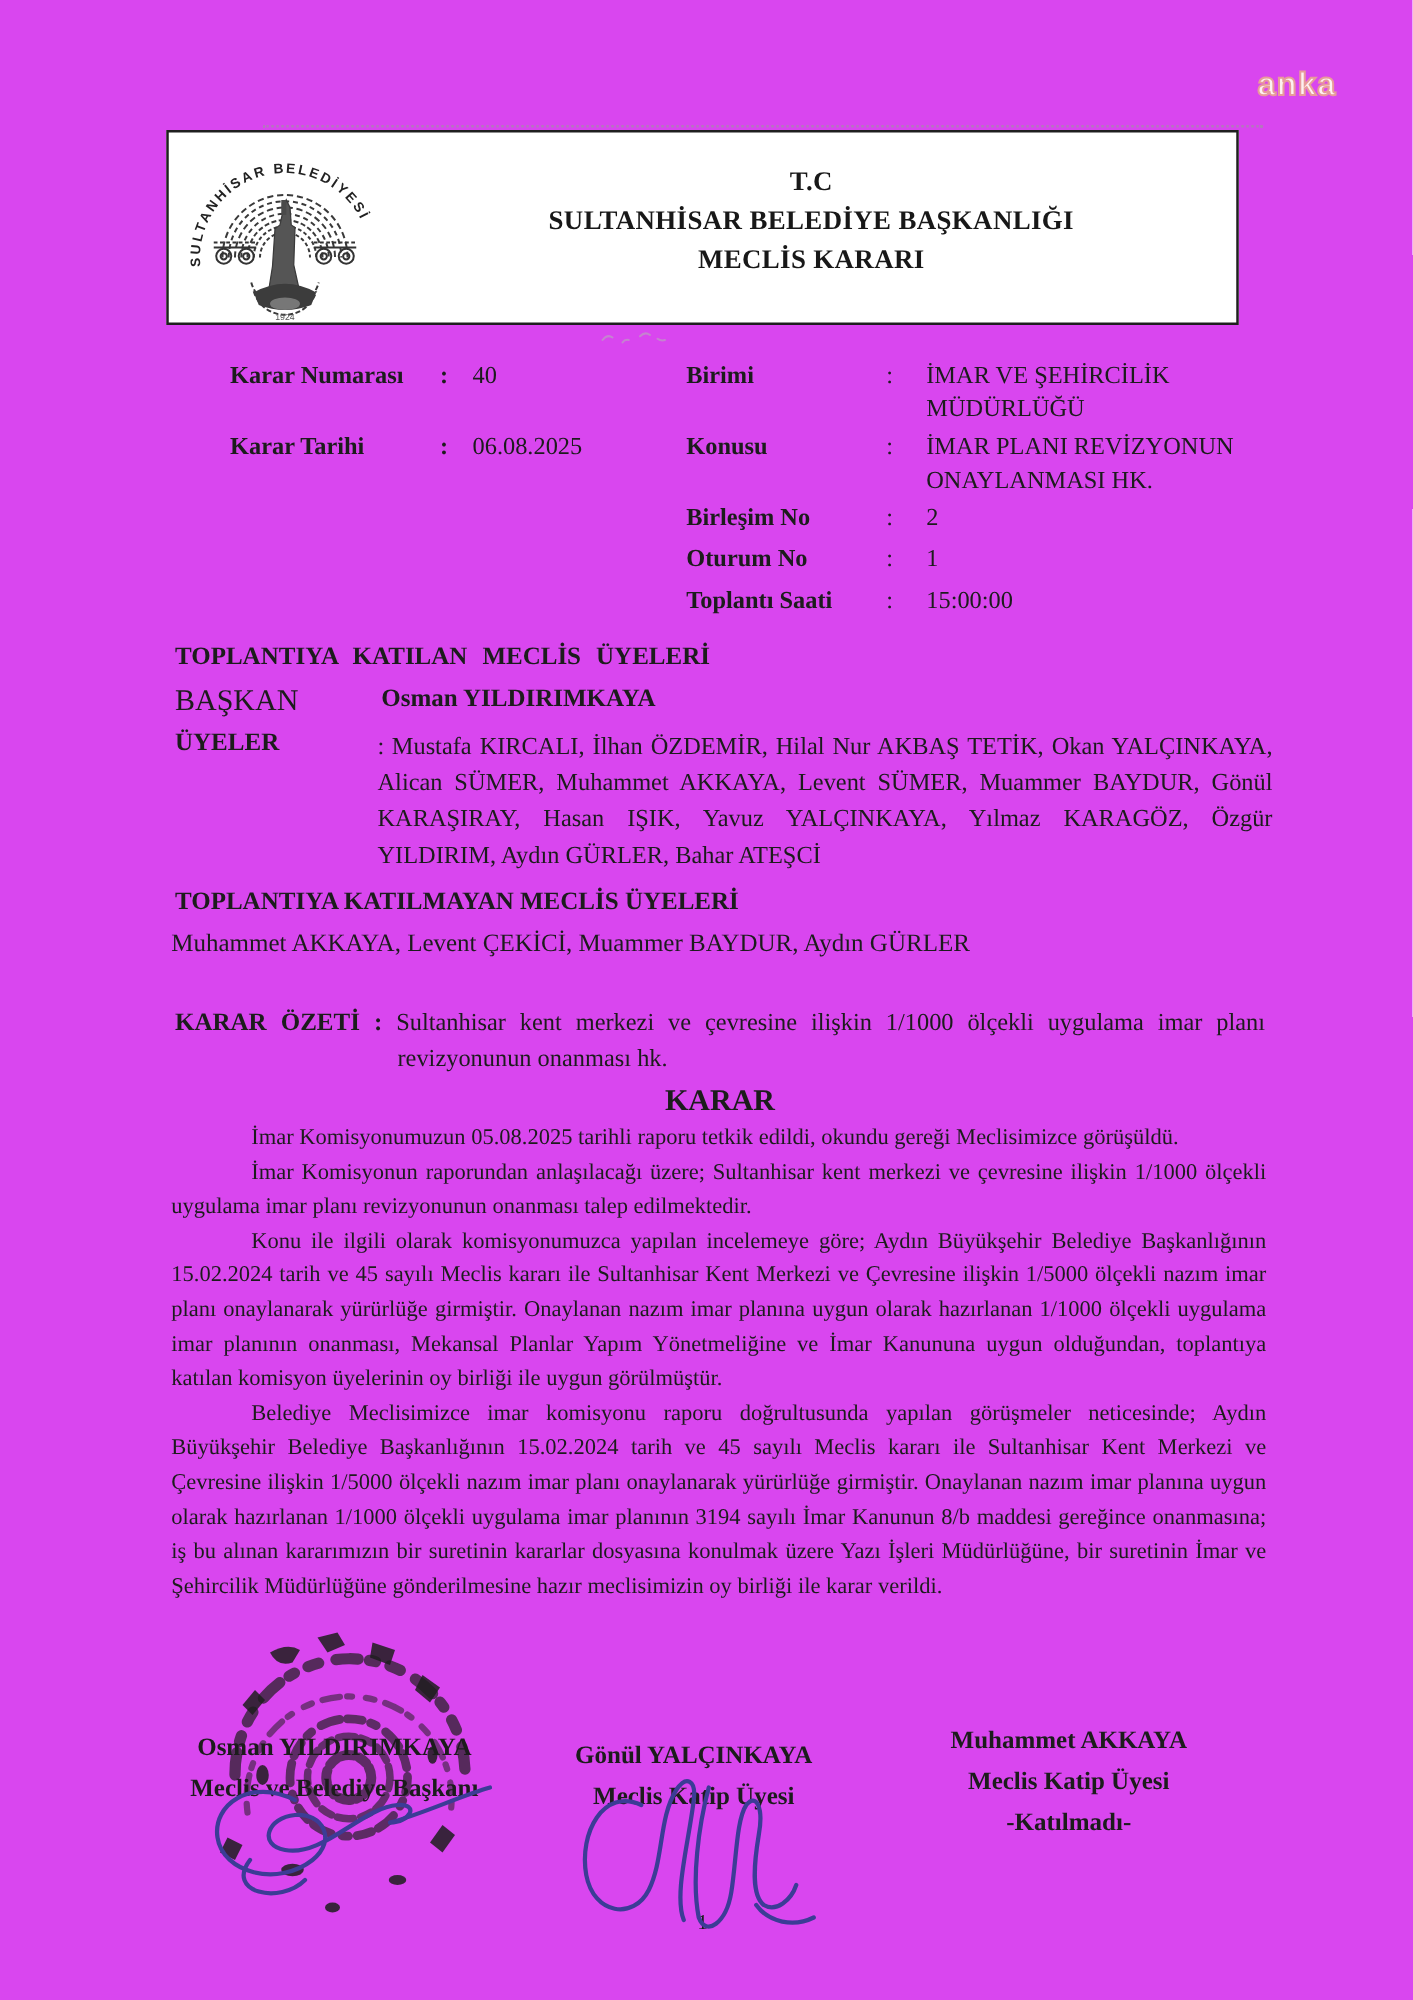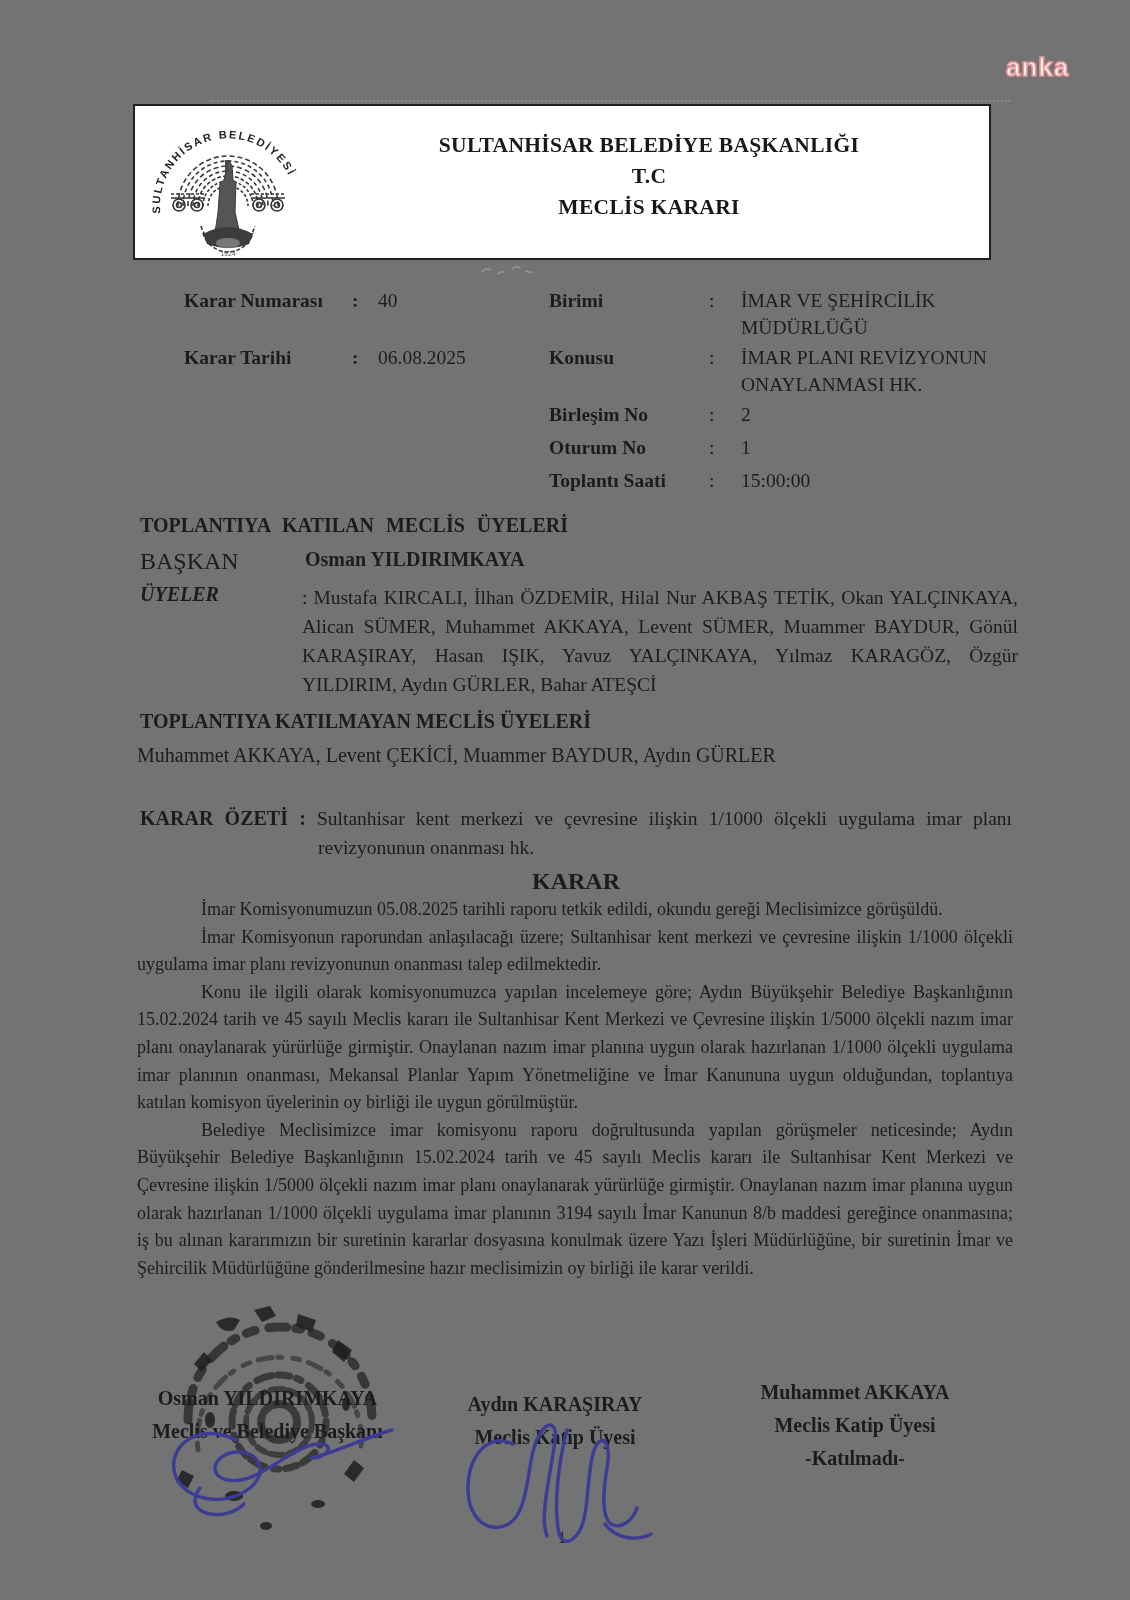--- a/index.html
+++ b/index.html
@@ -1,18 +1,18 @@
 <!DOCTYPE html>
 <html><head>
 <meta charset="utf-8">
 <style>
   * { margin:0; padding:0; box-sizing:border-box; }
   html,body { background:#ffffff; }
   .page {
-    position:relative; width:1130px; height:1600px; background:#737373;
+    position:relative; width:1130px; height:1600px; background:#d946ef;
     font-family:"Liberation Serif", serif; color:#1c1c1c; overflow:hidden;
   }
   
   .anka {
     position:absolute; left:1006px; top:52px;
     font-family:"Liberation Sans", sans-serif; font-weight:bold;
     font-size:26px; letter-spacing:1px; color:#fdf1f1;
     -webkit-text-stroke:1.6px #e89b9b; text-stroke:1.6px #e89b9b;
   }
   
@@ -40,21 +40,21 @@
   .mrow.left .mlabel { width:168px; }
   .mrow.left .mcolon { width:26px; }
   .mrow.left .mvalue { width:150px; }
   .mrow.right .mlabel { width:160px; }
   .mrow.right .mcolon { width:32px; font-weight:normal; }
   .mrow.right .mvalue { width:300px; }
   
   .att-title { position:absolute; left:140px; top:514px; font-weight:bold; font-size:20px; word-spacing:7px; }
   .chair-label { position:absolute; left:140px; top:548px; font-weight:normal; font-size:24px; }
   .chair-name  { position:absolute; left:305px; top:548px; font-weight:bold; font-size:20px; }
-  .members-label { position:absolute; left:140px; top:583px; font-weight:bold; font-size:20px;font-style:italic; }
+  .members-label { position:absolute; left:140px; top:583px; font-weight:bold; font-size:20px; }
   .members-block {
     position:absolute; left:302px; top:583px; width:716px;
     font-size:19.5px; line-height:29px; text-align:justify;
   }
   .members-block .lead-colon { font-weight:normal; padding-right:6px; }
   .absent-title { position:absolute; left:140px; top:710px; font-weight:bold; font-size:20px; }
   .absent-names { position:absolute; left:137px; top:744px; font-size:20px; }
   
   .summary {
     position:absolute; left:140px; top:804px; width:872px;
@@ -131,22 +131,22 @@
           <path d="M 84 56 l 2 -6 3 6 1 14 3 2 -1 30 4 18 -6 4 -10 1 -8 -3 3 -19 2 -30 4 -3 z" stroke="#3a3a3a" stroke-width="1"></path>
           <rect x="82" y="50" width="4" height="12" fill="#4a4a4a"></rect>
         </g>
 
         <path d="M 60 124 Q 85 110 110 124 L 106 134 Q 85 142 64 134 Z" fill="#3c3c3c"></path>
         <ellipse cx="85" cy="133" rx="12" ry="5" fill="#777"></ellipse>
         <text x="85" y="146" text-anchor="middle" font-family="Liberation Sans, sans-serif" font-size="7" fill="#555">1924</text>
       </svg>
     </div>
     <div class="header-title">
+      <div>T.C</div>
       <div>SULTANHİSAR BELEDİYE BAŞKANLIĞI</div>
-      <div>T.C</div>
       <div>MECLİS KARARI</div>
     </div>
   </div>
 
   <svg class="smudge" width="60" height="20" viewBox="0 0 60 20">
     <path d="M 4 10 q 4 -5 8 -2 M 20 12 q 2 -3 5 -2 M 34 7 q 4 -4 8 -1 M 48 9 q 3 2 6 1" fill="none" stroke="#b5b5b5" stroke-width="1.6" stroke-linecap="round"></path>
   </svg>
 
   <div class="mrow left" style="left:140px; top:287px;">
     <span class="mlabel">Karar Numarası</span><span class="mcolon">:</span><span class="mvalue">40</span>
@@ -215,21 +215,21 @@
       <ellipse cx="52" cy="120" rx="5" ry="8"></ellipse>
       <ellipse cx="188" cy="104" rx="4" ry="7"></ellipse>
     </g>
   </svg>
 
   <div class="sig sig1">
     <div>Osman YILDIRIMKAYA</div>
     <div>Meclis ve Belediye Başkanı</div>
   </div>
   <div class="sig sig2">
-    <div>Aydın KARAŞIRAY</div>
+    <div>Gönül YALÇINKAYA</div>
     <div>Meclis Katip Üyesi</div>
   </div>
   <div class="sig sig3">
     <div>Muhammet AKKAYA</div>
     <div>Meclis Katip Üyesi</div>
     <div>-Katılmadı-</div>
   </div>
 
   <svg class="ink ink1" width="280" height="140" viewBox="0 0 280 140">
     <g fill="none" stroke="#3c3c96" stroke-width="3.4" stroke-linecap="round">

